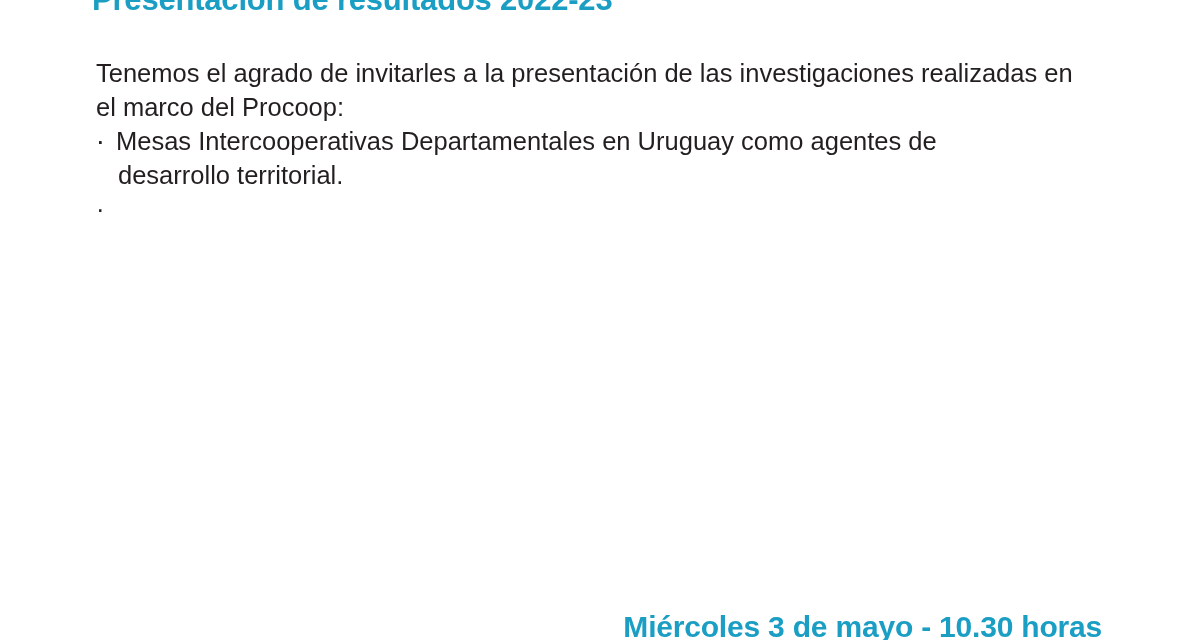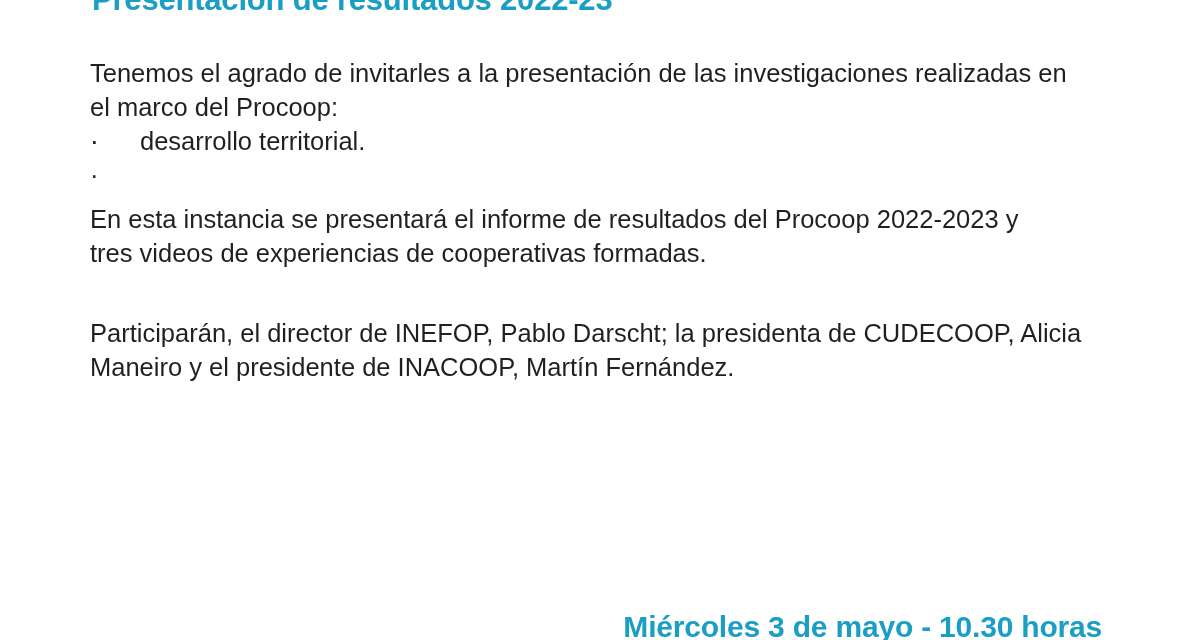--- a/index.html
+++ b/index.html
@@ -37,21 +37,21 @@
     margin: 0 0 0 14px;
     
     position: absolute;
     top: -17px;
     left: 0;
     white-space: nowrap;
   }
   .body-block {
     position: absolute;
     top: 56px;
-    left: 12px;
+    left: 18px;
     width: 1000px;
   }
   p {
     margin: 0;
     font-size: 25.5px;
     line-height: 34px;
     color: #231f20;
   }
   .para-invite {
     width: 990px;
@@ -72,21 +72,20 @@
   .bullets li .dot {
     position: absolute;
     left: 0;
     top: 0;
     font-size: 25.5px;
     line-height: 34px;
   }
   .bullets li .cont {
     display: block;
     padding-left: 2px;
-    margin-left: 28px;
   }
   .spacer-1 { height: 44px; }
   .spacer-2 { height: 46px; }
   .para-report { width: 960px; }
   .para-people { width: 1000px; }
   .footer-line {
     position: absolute;
     left: 78px;
     top: 610px;
     width: 1050px;
@@ -116,34 +115,33 @@
     <div class="body-block">
 
       <p class="para-invite">Tenemos el agrado de invitarles a la presentación de las investigaciones realizadas en el marco del Procoop:</p>
 
       <ul class="bullets">
         <li>
           <span class="dot">·</span>
         </li>
         <li>
           <span class="dot">·</span>
+          <span>Mesas Intercooperativas Departamentales en Uruguay como agentes de</span>
           <span class="cont">desarrollo territorial.</span>
         </li>
         <li>
           <span class="dot">·</span>
         </li>
       </ul>
 
       <div class="spacer-1"></div>
 
-      <p class="para-report">En esta instancia se presentará el informe de resultados del Procoop 2022-2023 y tres videos de experiencias de cooperativas formadas.</p>
 
       <div class="spacer-2"></div>
 
-      <p class="para-people">Participarán, el director de INEFOP, Pablo Darscht; la presidenta de CUDECOOP, Alicia Maneiro y el presidente de INACOOP, Martín Fernández.</p>
 
     </div>
   </div>
 
   <div class="footer-line">
     <span class="footer-inner">Miércoles 3 de mayo  - 10.30 horas</span>
   </div>
 
 </div>
 

